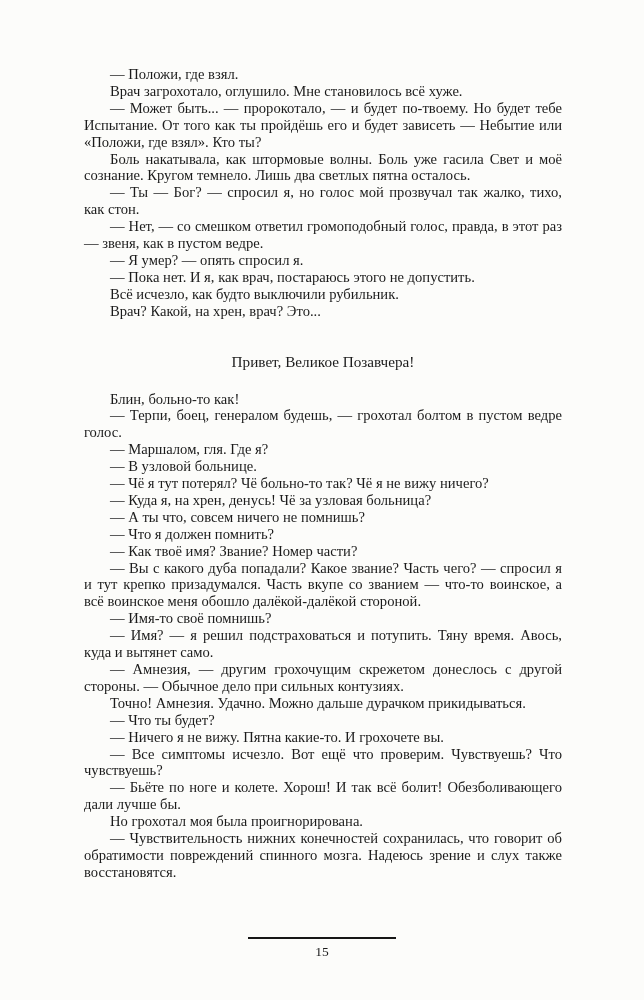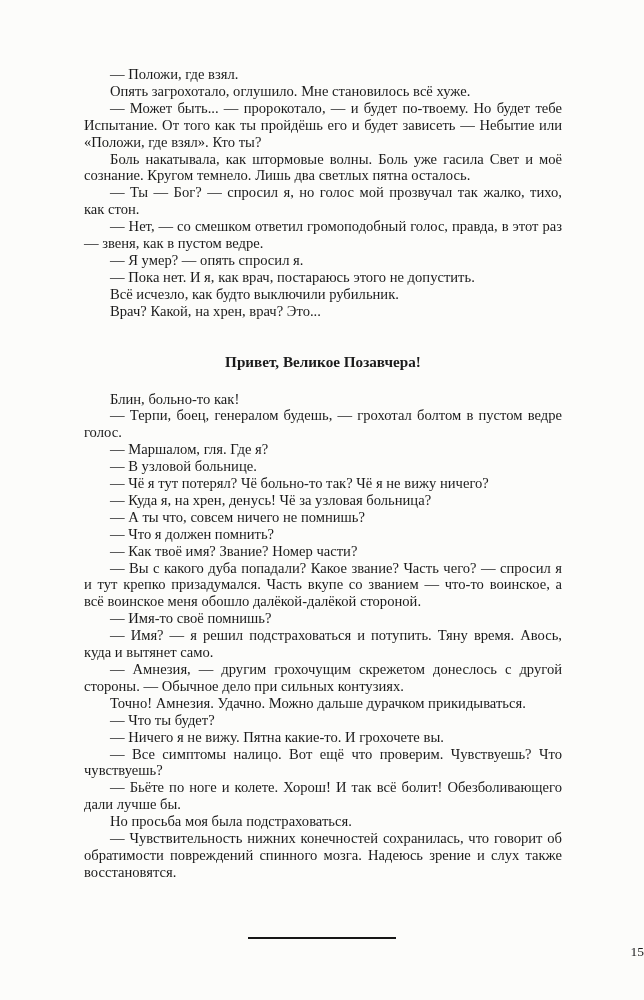--- a/index.html
+++ b/index.html
@@ -24,21 +24,21 @@
     line-height: 16.9px;
     text-align: justify;
   }
   .para {
     text-indent: 26px;
     margin: 0;
   }
   .para.heading {
     text-indent: 0;
     text-align: center;
-    font-weight: bold;
+    font-weight: normal;
     font-size: 15.2px;
     margin-top: 34px;
     margin-bottom: 20px;
   }
   .footer {
     position: absolute;
     left: 0;
     right: 0;
     bottom: 40px;
     text-align: center;
@@ -46,30 +46,29 @@
   .divider {
     width: 148px;
     height: 2px;
     background: #161616;
     margin: 0 auto 5px auto;
   }
   .page-number {
     font-size: 13.5px;
     line-height: 16px;
     color: #1b1b1b;
-    text-align: right;
   }
 </style>
 </head>
 <body>
 
 <div class="page">
   <div class="text-body">
       <p class="para">— Положи, где взял.</p>
-      <p class="para">Опять загрохотало, оглушило. Мне становилось всё хуже.</p>
+      <p class="para">Врач загрохотало, оглушило. Мне становилось всё хуже.</p>
       <p class="para">— Может быть... — пророкотало, — и будет по-твоему. Но будет тебе Испытание. От того как ты пройдёшь его и будет зависеть — Небытие или «Положи, где взял». Кто ты?</p>
       <p class="para">Боль накатывала, как штормовые волны. Боль уже гасила Свет и моё сознание. Кругом темнело. Лишь два светлых пятна осталось.</p>
       <p class="para">— Ты — Бог? — спросил я, но голос мой прозвучал так жалко, тихо, как стон.</p>
       <p class="para">— Нет, — со смешком ответил громоподобный голос, правда, в этот раз — звеня, как в пустом ведре.</p>
       <p class="para">— Я умер? — опять спросил я.</p>
       <p class="para">— Пока нет. И я, как врач, постараюсь этого не допустить.</p>
       <p class="para">Всё исчезло, как будто выключили рубильник.</p>
       <p class="para">Врач? Какой, на хрен, врач? Это...</p>
       <p class="para heading">Привет, Великое Позавчера!</p>
       <p class="para">Блин, больно-то как!</p>
@@ -81,23 +80,23 @@
       <p class="para">— А ты что, совсем ничего не помнишь?</p>
       <p class="para">— Что я должен помнить?</p>
       <p class="para">— Как твоё имя? Звание? Номер части?</p>
       <p class="para">— Вы с какого дуба попадали? Какое звание? Часть чего? — спросил я и тут крепко призадумался. Часть вкупе со званием — что-то воинское, а всё воинское меня обошло далёкой-далёкой стороной.</p>
       <p class="para">— Имя-то своё помнишь?</p>
       <p class="para">— Имя? — я решил подстраховаться и потупить. Тяну время. Авось, куда и вытянет само.</p>
       <p class="para">— Амнезия, — другим грохочущим скрежетом донеслось с другой стороны. — Обычное дело при сильных контузиях.</p>
       <p class="para">Точно! Амнезия. Удачно. Можно дальше дурачком прикидываться.</p>
       <p class="para">— Что ты будет?</p>
       <p class="para">— Ничего я не вижу. Пятна какие-то. И грохочете вы.</p>
-      <p class="para">— Все симптомы налицо. Вот ещё что проверим. Чувствуешь? Что чувствуешь?</p>
+      <p class="para">— Все симптомы исчезло. Вот ещё что проверим. Чувствуешь? Что чувствуешь?</p>
       <p class="para">— Бьёте по ноге и колете. Хорош! И так всё болит! Обезболивающего дали лучше бы.</p>
-      <p class="para">Но просьба моя была подстраховаться.</p>
+      <p class="para">Но грохотал моя была проигнорирована.</p>
       <p class="para">— Чувствительность нижних конечностей сохранилась, что говорит об обратимости повреждений спинного мозга. Надеюсь зрение и слух также восстановятся.</p>
     </div>
 
   <div class="footer">
     <div class="divider"></div>
     <div class="page-number">15</div>
   </div>
 </div>
 
 </body></html>

